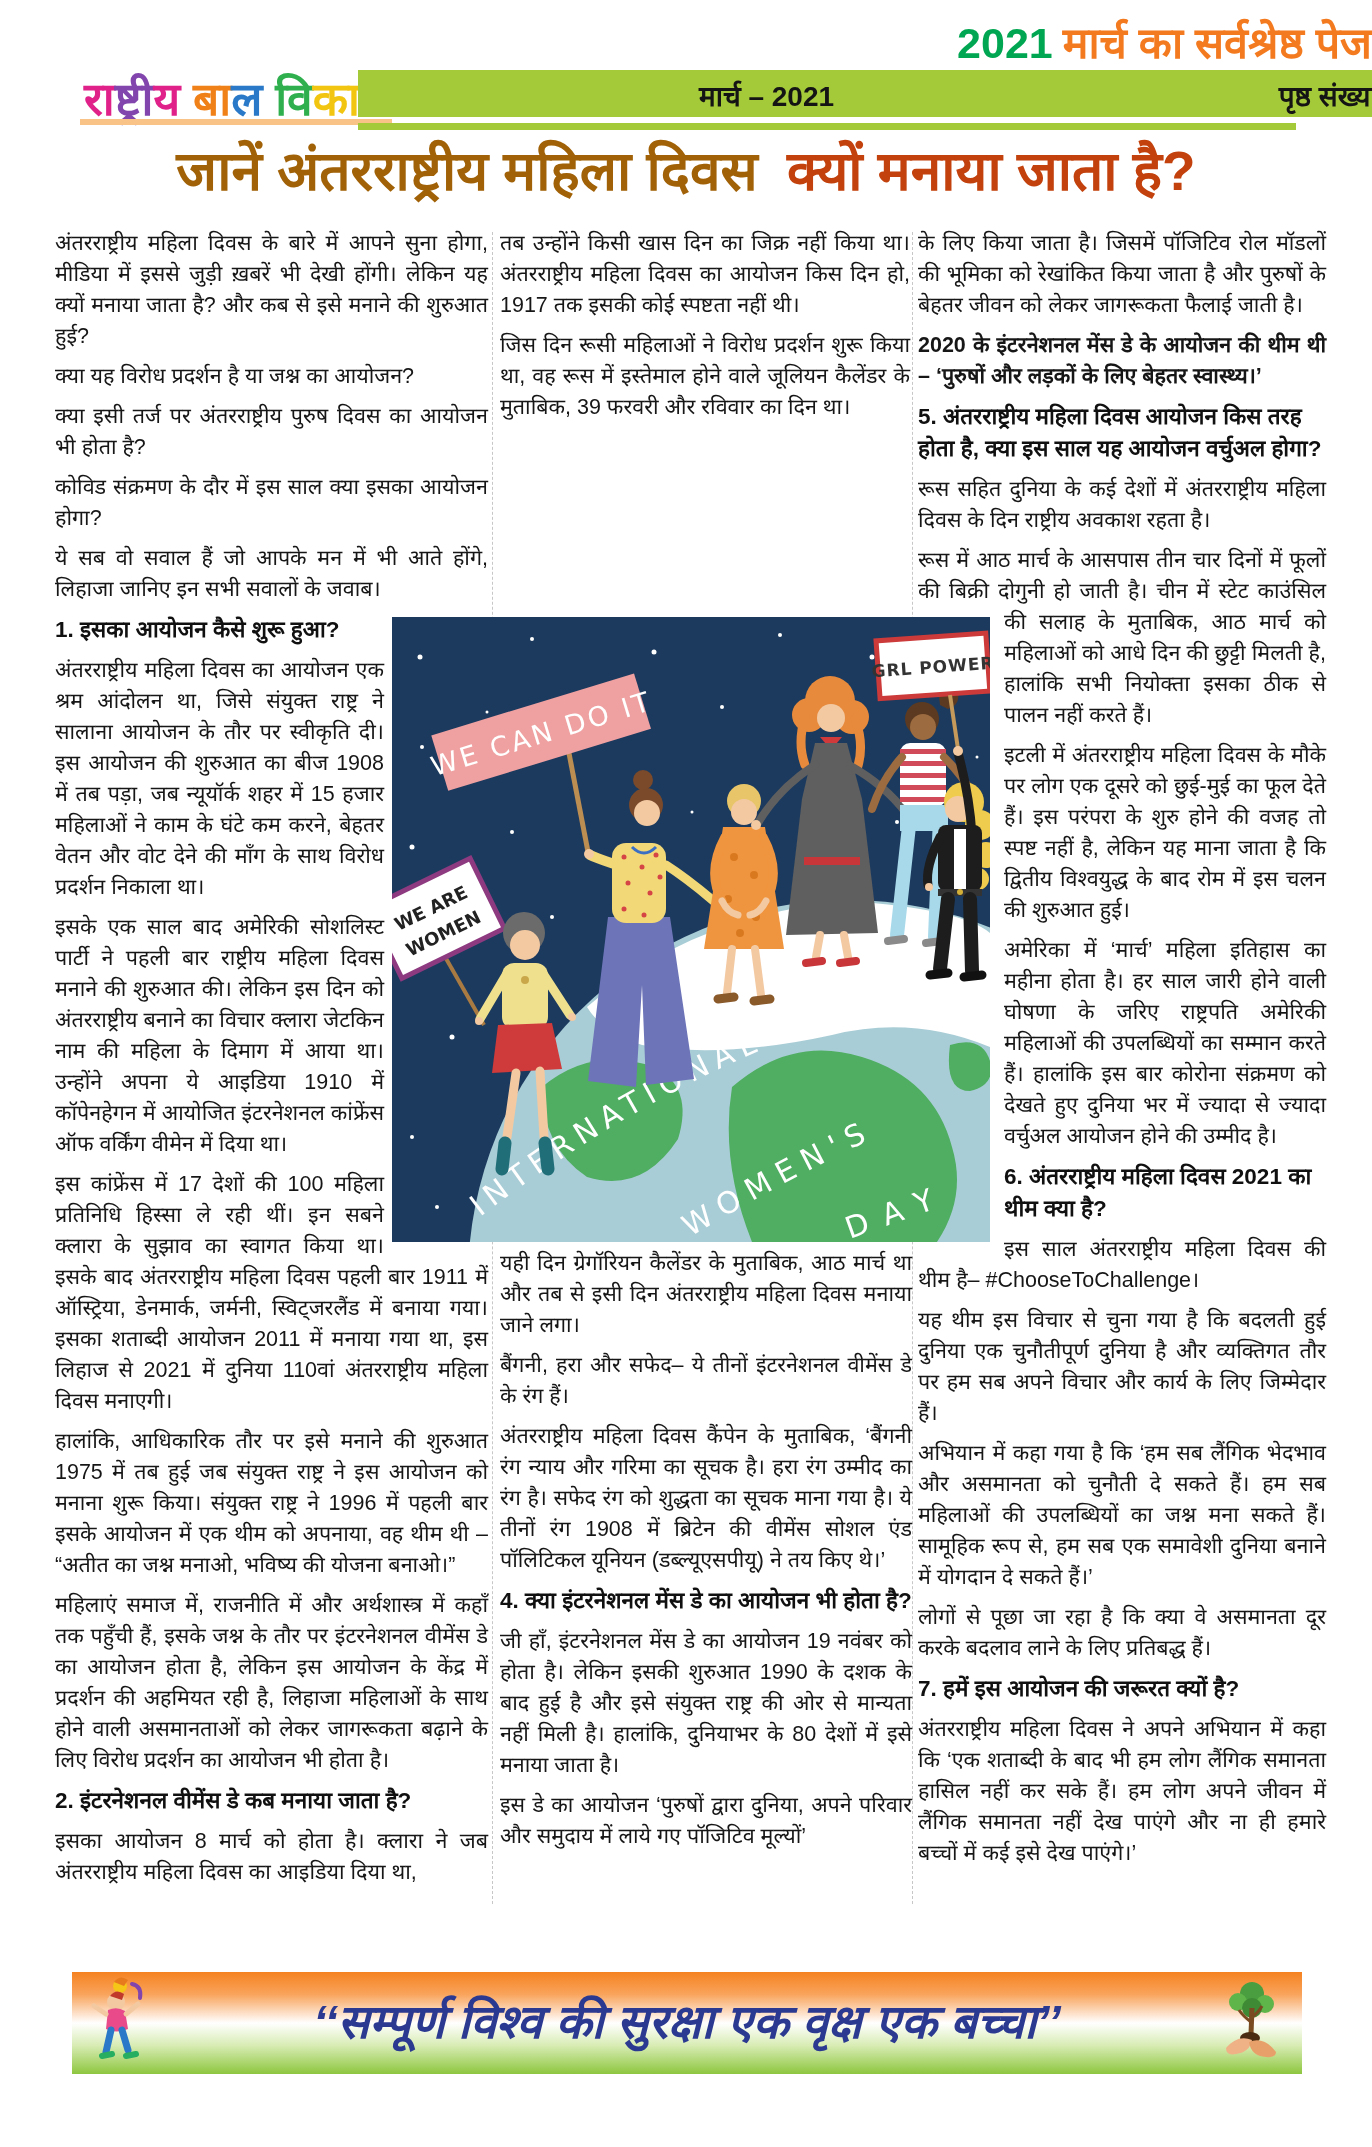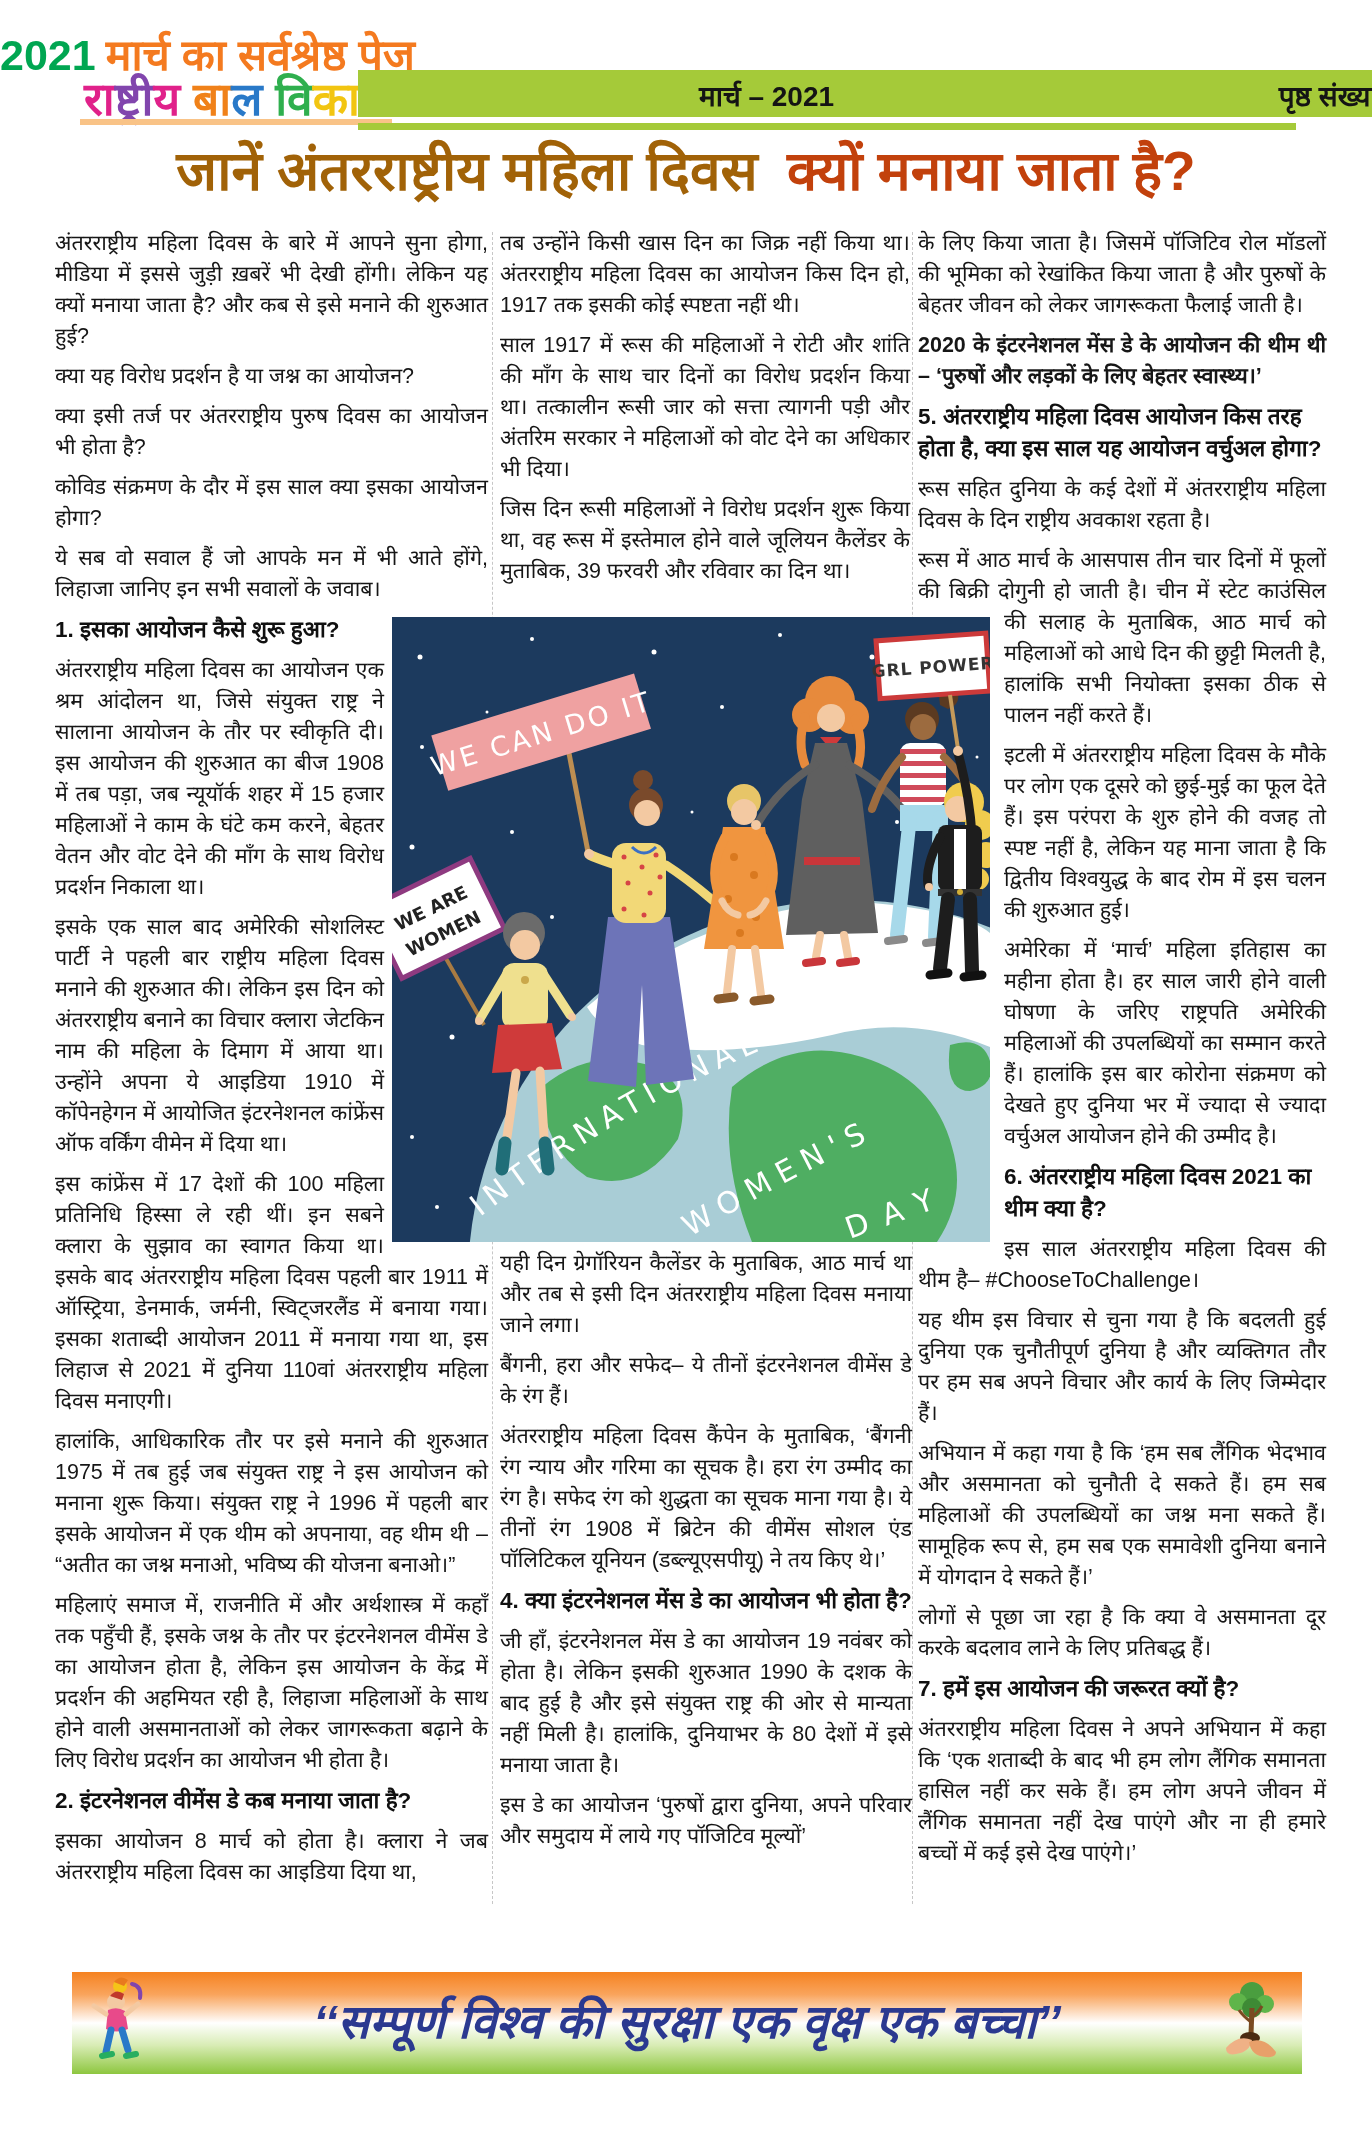--- a/index.html
+++ b/index.html
@@ -1,19 +1,19 @@
 <!DOCTYPE html>
 <html><head>
 <meta charset="utf-8">
 <style>
   html,body{margin:0;padding:0;background:#888;}
   .page{position:relative;width:1372px;height:2147px;background:#ffffff;margin:0 auto;overflow:hidden;
         font-family:"Liberation Sans","DejaVu Sans",sans-serif;}
   
-  .top-title{position:absolute;top:24px;left:0;width:100%;text-align:left;
+  .top-title{position:absolute;top:12px;left:0;width:100%;text-align:right;
              font-size:43px;font-weight:800;letter-spacing:0px;}
   .top-title .yr{color:#00a651;margin-right:10px;}
   .top-title .rest{color:#f47a1f;}
   .logo{position:absolute;left:84px;top:66px;font-size:46px;font-weight:800;white-space:nowrap;}
   .logo-underline{position:absolute;left:80px;top:119px;width:312px;height:6px;background:#f9c387;}
   .green-bar{position:absolute;left:358px;top:70px;width:1057px;height:47px;background:#a5ca39;}
   .green-bar .issue{position:absolute;left:-120px;right:120px;top:6px;text-align:center;
                     font-size:28px;font-weight:700;color:#141414;}
   .green-bar .pageno{position:absolute;right:14px;top:6px;font-size:28px;font-weight:700;color:#141414;}
   .green-line{position:absolute;left:358px;top:123px;width:938px;height:7px;background:#a5ca39;}
@@ -85,21 +85,20 @@
       <p class="body-p">अंतरराष्ट्रीय महिला दिवस का आयोजन एक श्रम आंदोलन था, जिसे संयुक्त राष्ट्र ने सालाना आयोजन के तौर पर स्वीकृति दी। इस आयोजन की शुरुआत का बीज 1908 में तब पड़ा, जब न्यूयॉर्क शहर में 15 हजार महिलाओं ने काम के घंटे कम करने, बेहतर वेतन और वोट देने की माँग के साथ विरोध प्रदर्शन निकाला था।</p>
       <p class="body-p">इसके एक साल बाद अमेरिकी सोशलिस्ट पार्टी ने पहली बार राष्ट्रीय महिला दिवस मनाने की शुरुआत की। लेकिन इस दिन को अंतरराष्ट्रीय बनाने का विचार क्लारा जेटकिन नाम की महिला के दिमाग में आया था। उन्होंने अपना ये आइडिया 1910 में कॉपेनहेगन में आयोजित इंटरनेशनल कांफ्रेंस ऑफ वर्किंग वीमेन में दिया था।</p>
       <p class="body-p">इस कांफ्रेंस में 17 देशों की 100 महिला प्रतिनिधि हिस्सा ले रही थीं। इन सबने क्लारा के सुझाव का स्वागत किया था। इसके बाद अंतरराष्ट्रीय महिला दिवस पहली बार 1911 में ऑस्ट्रिया, डेनमार्क, जर्मनी, स्विट्जरलैंड में बनाया गया। इसका शताब्दी आयोजन 2011 में मनाया गया था, इस लिहाज से 2021 में दुनिया 110वां अंतरराष्ट्रीय महिला दिवस मनाएगी।</p>
       <p class="body-p">हालांकि, आधिकारिक तौर पर इसे मनाने की शुरुआत 1975 में तब हुई जब संयुक्त राष्ट्र ने इस आयोजन को मनाना शुरू किया। संयुक्त राष्ट्र ने 1996 में पहली बार इसके आयोजन में एक थीम को अपनाया, वह थीम थी – “अतीत का जश्न मनाओ, भविष्य की योजना बनाओ।”</p>
       <p class="body-p">महिलाएं समाज में, राजनीति में और अर्थशास्त्र में कहाँ तक पहुँची हैं, इसके जश्न के तौर पर इंटरनेशनल वीमेंस डे का आयोजन होता है, लेकिन इस आयोजन के केंद्र में प्रदर्शन की अहमियत रही है, लिहाजा महिलाओं के साथ होने वाली असमानताओं को लेकर जागरूकता बढ़ाने के लिए विरोध प्रदर्शन का आयोजन भी होता है।</p>
       <h3 class="q-head">2.  इंटरनेशनल वीमेंस डे कब मनाया जाता है?</h3>
       <p class="body-p">इसका आयोजन 8 मार्च को होता है। क्लारा ने जब अंतरराष्ट्रीय महिला दिवस का आइडिया दिया था,</p>
     </div>
   <div class="col" id="col2top">
       <p class="body-p">तब उन्होंने किसी खास दिन का जिक्र नहीं किया था। अंतरराष्ट्रीय महिला दिवस का आयोजन किस दिन हो, 1917 तक इसकी कोई स्पष्टता नहीं थी।</p>
-      <p class="body-p">साल 1917 में रूस की महिलाओं ने रोटी और शांति की माँग के साथ चार दिनों का विरोध प्रदर्शन किया था। तत्कालीन रूसी जार को सत्ता त्यागनी पड़ी और अंतरिम सरकार ने महिलाओं को वोट देने का अधिकार भी दिया।</p>
       <p class="body-p">जिस दिन रूसी महिलाओं ने विरोध प्रदर्शन शुरू किया था, वह रूस में इस्तेमाल होने वाले जूलियन कैलेंडर के मुताबिक, 39 फरवरी और रविवार का दिन था।</p>
     </div>
   <div class="col" id="col2bot">
       <p class="body-p">यही दिन ग्रेगॉरियन कैलेंडर के मुताबिक, आठ मार्च था और तब से इसी दिन अंतरराष्ट्रीय महिला दिवस मनाया जाने लगा।</p>
       <p class="body-p">बैंगनी, हरा और सफेद– ये तीनों इंटरनेशनल वीमेंस डे के रंग हैं।</p>
       <p class="body-p">अंतरराष्ट्रीय महिला दिवस कैंपेन के मुताबिक, ‘बैंगनी रंग न्याय और गरिमा का सूचक है। हरा रंग उम्मीद का रंग है। सफेद रंग को शुद्धता का सूचक माना गया है। ये तीनों रंग 1908 में ब्रिटेन की वीमेंस सोशल एंड पॉलिटिकल यूनियन (डब्ल्यूएसपीयू) ने तय किए थे।’</p>
       <h3 class="q-head">4.  क्या इंटरनेशनल मेंस डे का आयोजन भी होता है?</h3>
       <p class="body-p">जी हाँ, इंटरनेशनल मेंस डे का आयोजन 19 नवंबर को होता है। लेकिन इसकी शुरुआत 1990 के दशक के बाद हुई है और इसे संयुक्त राष्ट्र की ओर से मान्यता नहीं मिली है। हालांकि, दुनियाभर के 80 देशों में इसे मनाया जाता है।</p>
       <p class="body-p">इस डे का आयोजन ‘पुरुषों द्वारा दुनिया, अपने परिवार और समुदाय में लाये गए पॉजिटिव मूल्यों’</p>
     </div>

